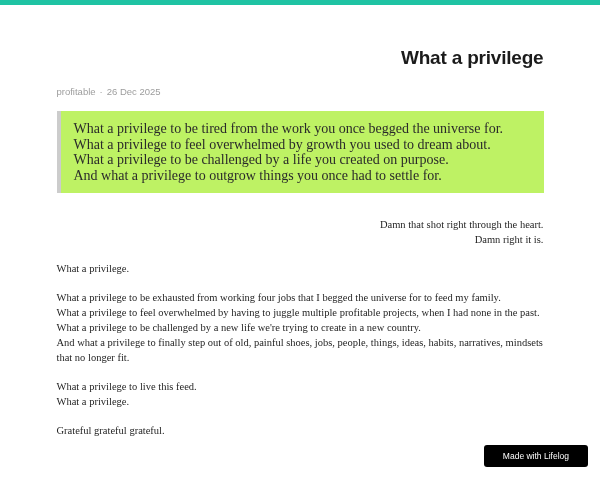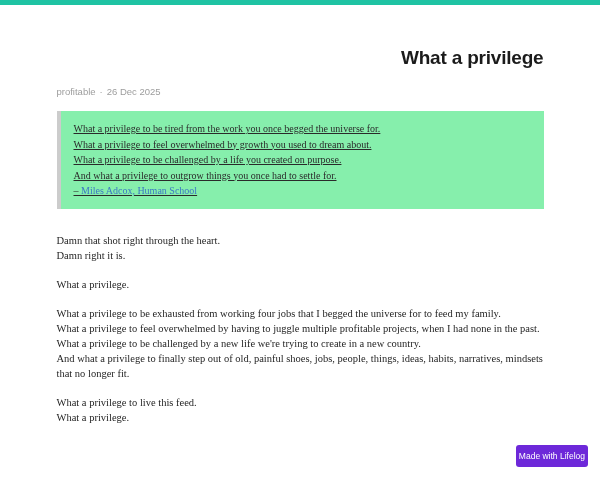--- a/index.html
+++ b/index.html
@@ -35,56 +35,56 @@
   .post-meta {
     margin-top: 17px;
     font-size: 9.5px;
     color: #9d9d9d;
   }
   .post-meta .sep {
     margin: 0 4px;
   }
   blockquote.post-quote {
     margin: 14px 0 12px 0;
-    background: #86efac;
+    background: #bef264;
     border-left: 4px solid #cccccc;
     padding: 10px 14px 10px 13px;
     font-family: "Liberation Serif", serif;
-    font-size: 10px;
+    font-size: 14px;
     line-height: 15.5px;
     color: #2a2a2a;
-    text-decoration: underline;
   }
   .quote-lines {
     white-space: pre-line;
   }
   .quote-attribution a {
     color: #3b78c4;
     text-decoration: none;
   }
   .post-body p {
     font-family: "Liberation Serif", serif;
     font-size: 10.5px;
     line-height: 15px;
     color: #1f1f1f;
     margin: 14px 0 0 0;
     white-space: pre-line;
   }
   .post-body p:first-child {
     margin-top: 24px;
+    text-align: right;
   }
   .made-with-badge {
     position: absolute;
     right: 12px;
     bottom: 12px;
-    background: #6d28d9;
+    background: #000000;
     color: #ffffff;
     font-family: "Liberation Sans", sans-serif;
     font-size: 8.5px;
-    padding: 6px 3px;
+    padding: 6px 19px;
     border-radius: 3px;
     text-decoration: none;
     display: inline-block;
   }
 </style>
 </head>
 <body>
 
 <div class="top-bar"></div>
 
@@ -94,32 +94,30 @@
 
   <div class="post-meta">
     <span>profitable</span><span class="sep">·</span><span>26 Dec 2025</span>
   </div>
 
   <blockquote class="post-quote">
     <div class="quote-lines">What a privilege to be tired from the work you once begged the universe for.
 What a privilege to feel overwhelmed by growth you used to dream about.
 What a privilege to be challenged by a life you created on purpose.
 And what a privilege to outgrow things you once had to settle for.</div>
-    <div class="quote-attribution">
-      <span>– </span><a href="#">Miles Adcox, Human School</a>
-    </div>
   </blockquote>
 
   <div class="post-body">
     <p>Damn that shot right through the heart.
 Damn right it is.</p>
     <p>What a privilege.</p>
     <p>What a privilege to be exhausted from working four jobs that I begged the universe for to feed my family.
 What a privilege to feel overwhelmed by having to juggle multiple profitable projects, when I had none in the past.
 What a privilege to be challenged by a new life we're trying to create in a new country.
 And what a privilege to finally step out of old, painful shoes, jobs, people, things, ideas, habits, narratives, mindsets that no longer fit.</p>
     <p>What a privilege to live this feed.
 What a privilege.</p>
+    <p>Grateful grateful grateful.</p>
   </div>
 
 </div>
 
 <a href="#" class="made-with-badge">Made with Lifelog</a>
 
 </body></html>

